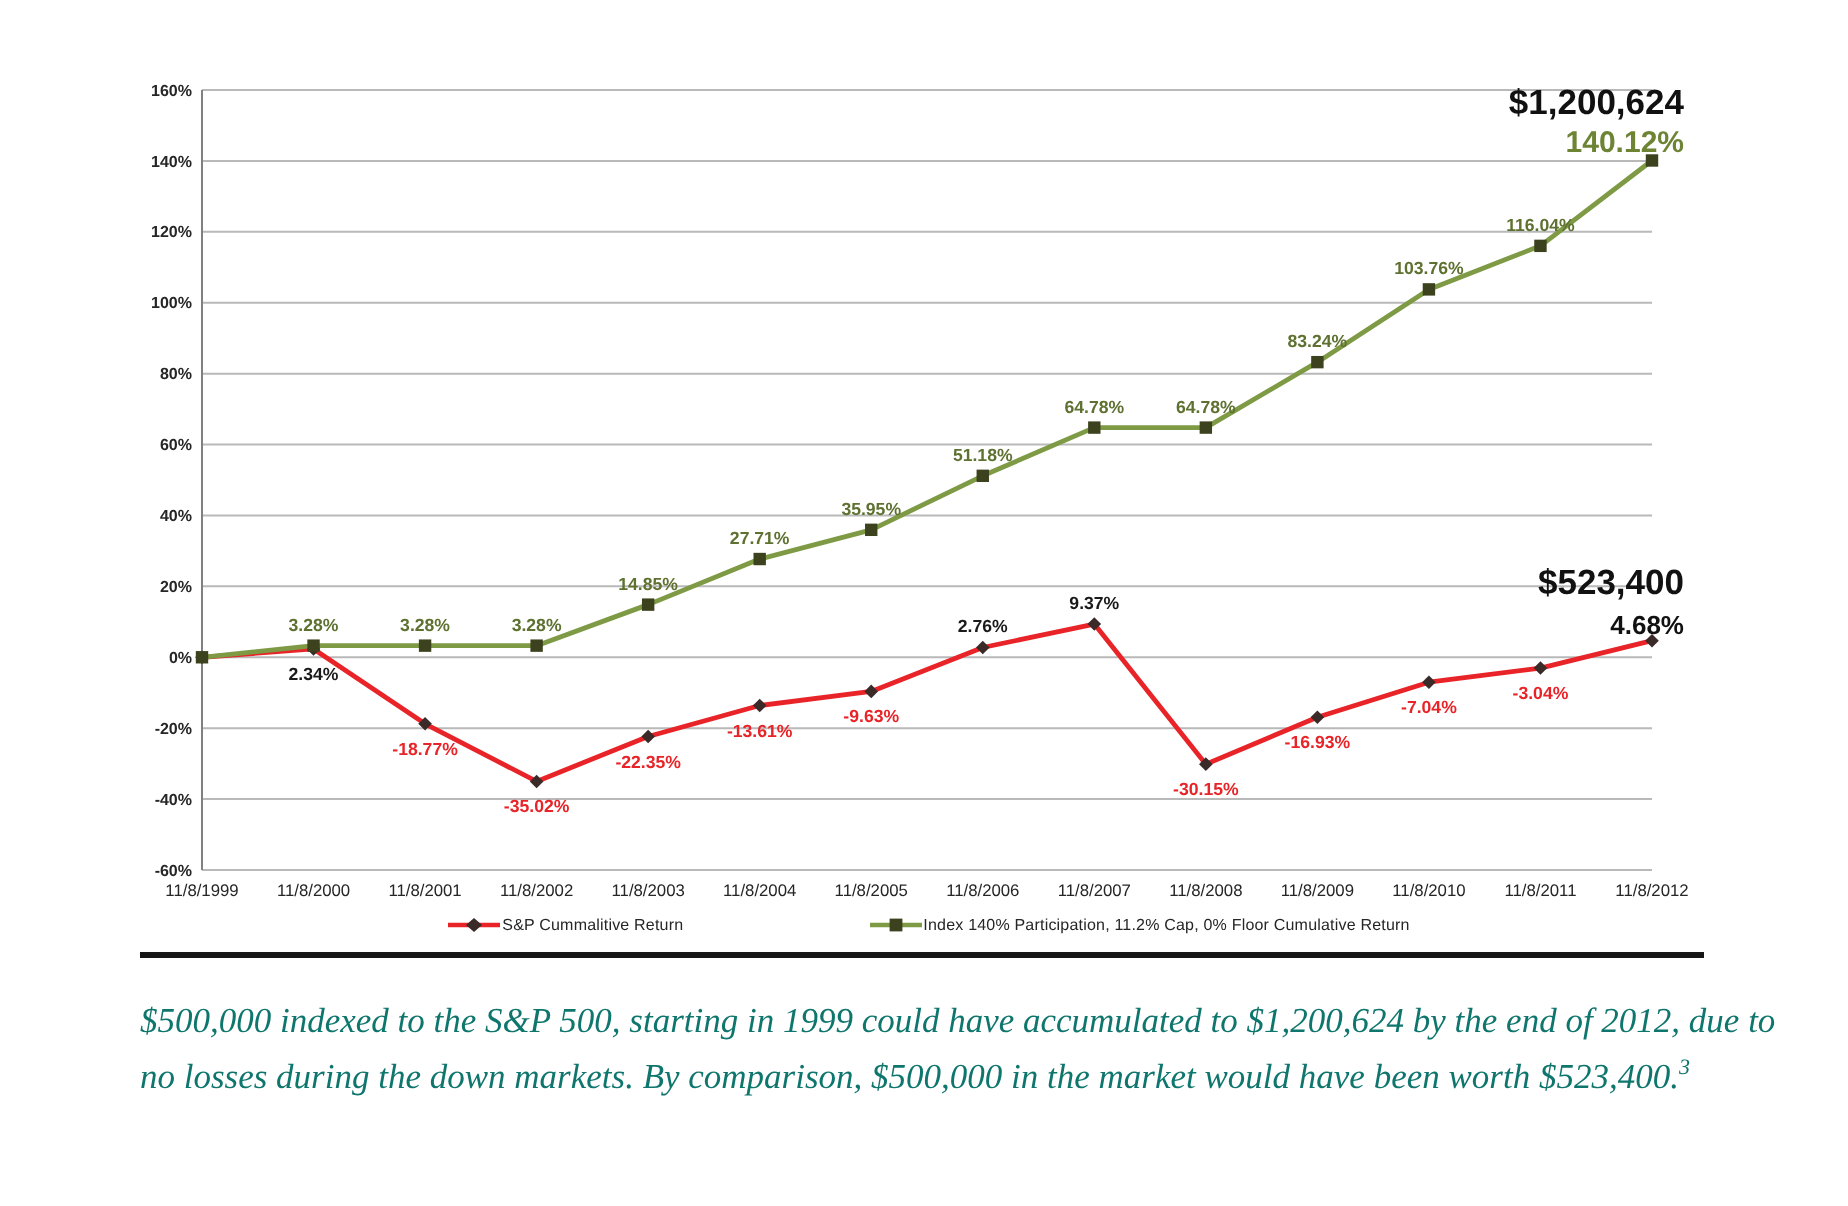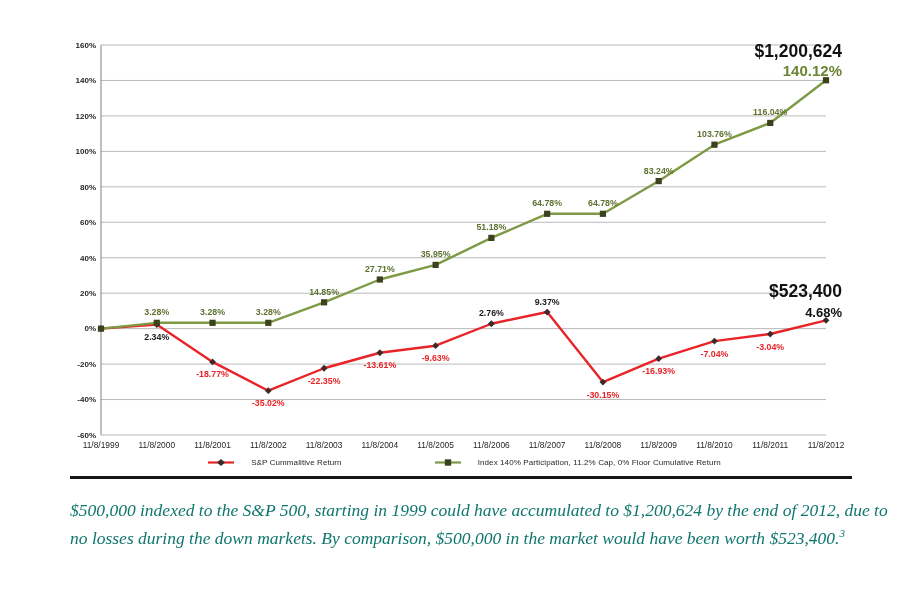--- a/index.html
+++ b/index.html
@@ -6,21 +6,21 @@
   body{
     width:924px;height:603px;background:#ffffff;overflow:hidden;position:relative;
     font-family:"Liberation Sans",sans-serif;
   }
   #chart-wrap{position:absolute;left:0;top:0;width:924px;height:492px;}
   #chart-svg{position:absolute;left:0;top:0;display:block;}
   .legend{
     position:absolute;left:101px;top:458px;width:726px;
     display:flex;justify-content:center;align-items:center;gap:92px;
   }
-  .legend-item{display:flex;align-items:center;gap:16px;}
+  .legend-item{display:flex;align-items:center;gap:0;}
   .legend-item span{
     font-size:8px;color:#262626;letter-spacing:.1px;
   }
   .legend-swatch{display:block;}
   #bottom-rule{
     position:absolute;left:70px;top:476px;width:782px;height:3px;background:#161616;
   }
   .caption{
     position:absolute;left:70px;top:496px;width:820px;
     font-family:"Liberation Serif",serif;font-style:italic;

